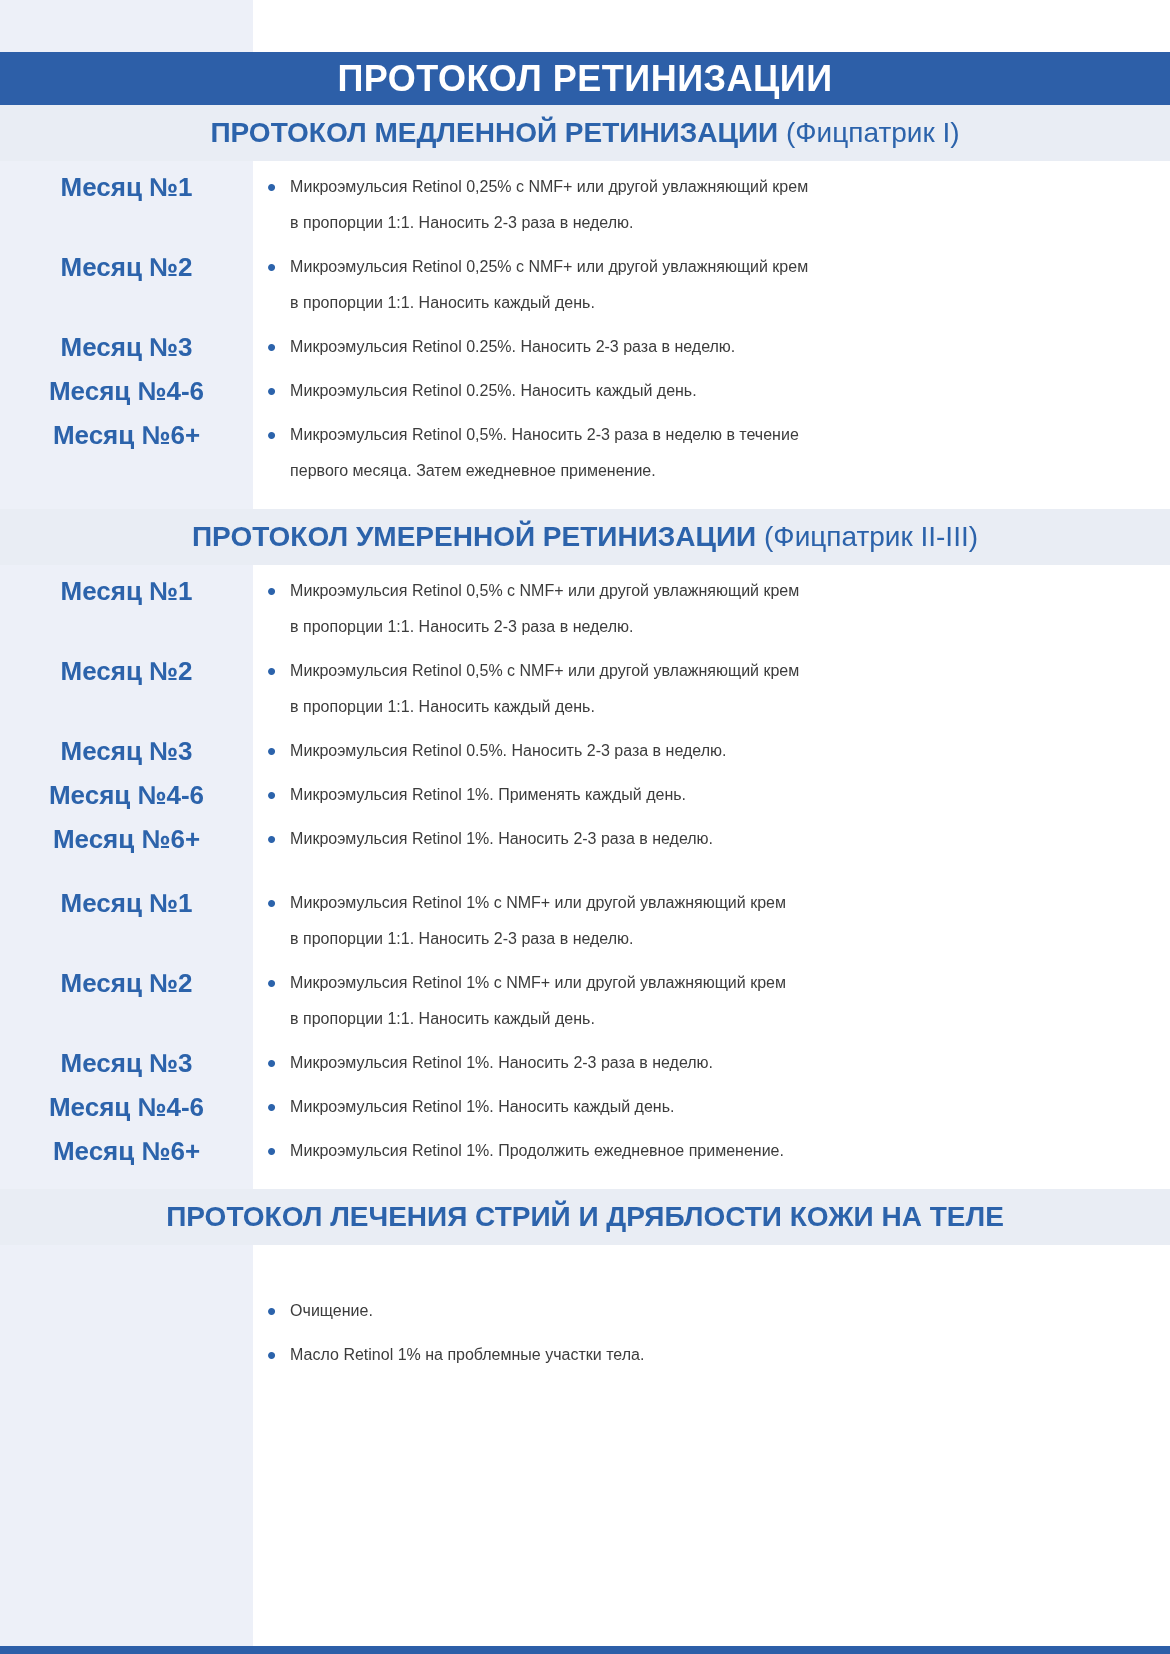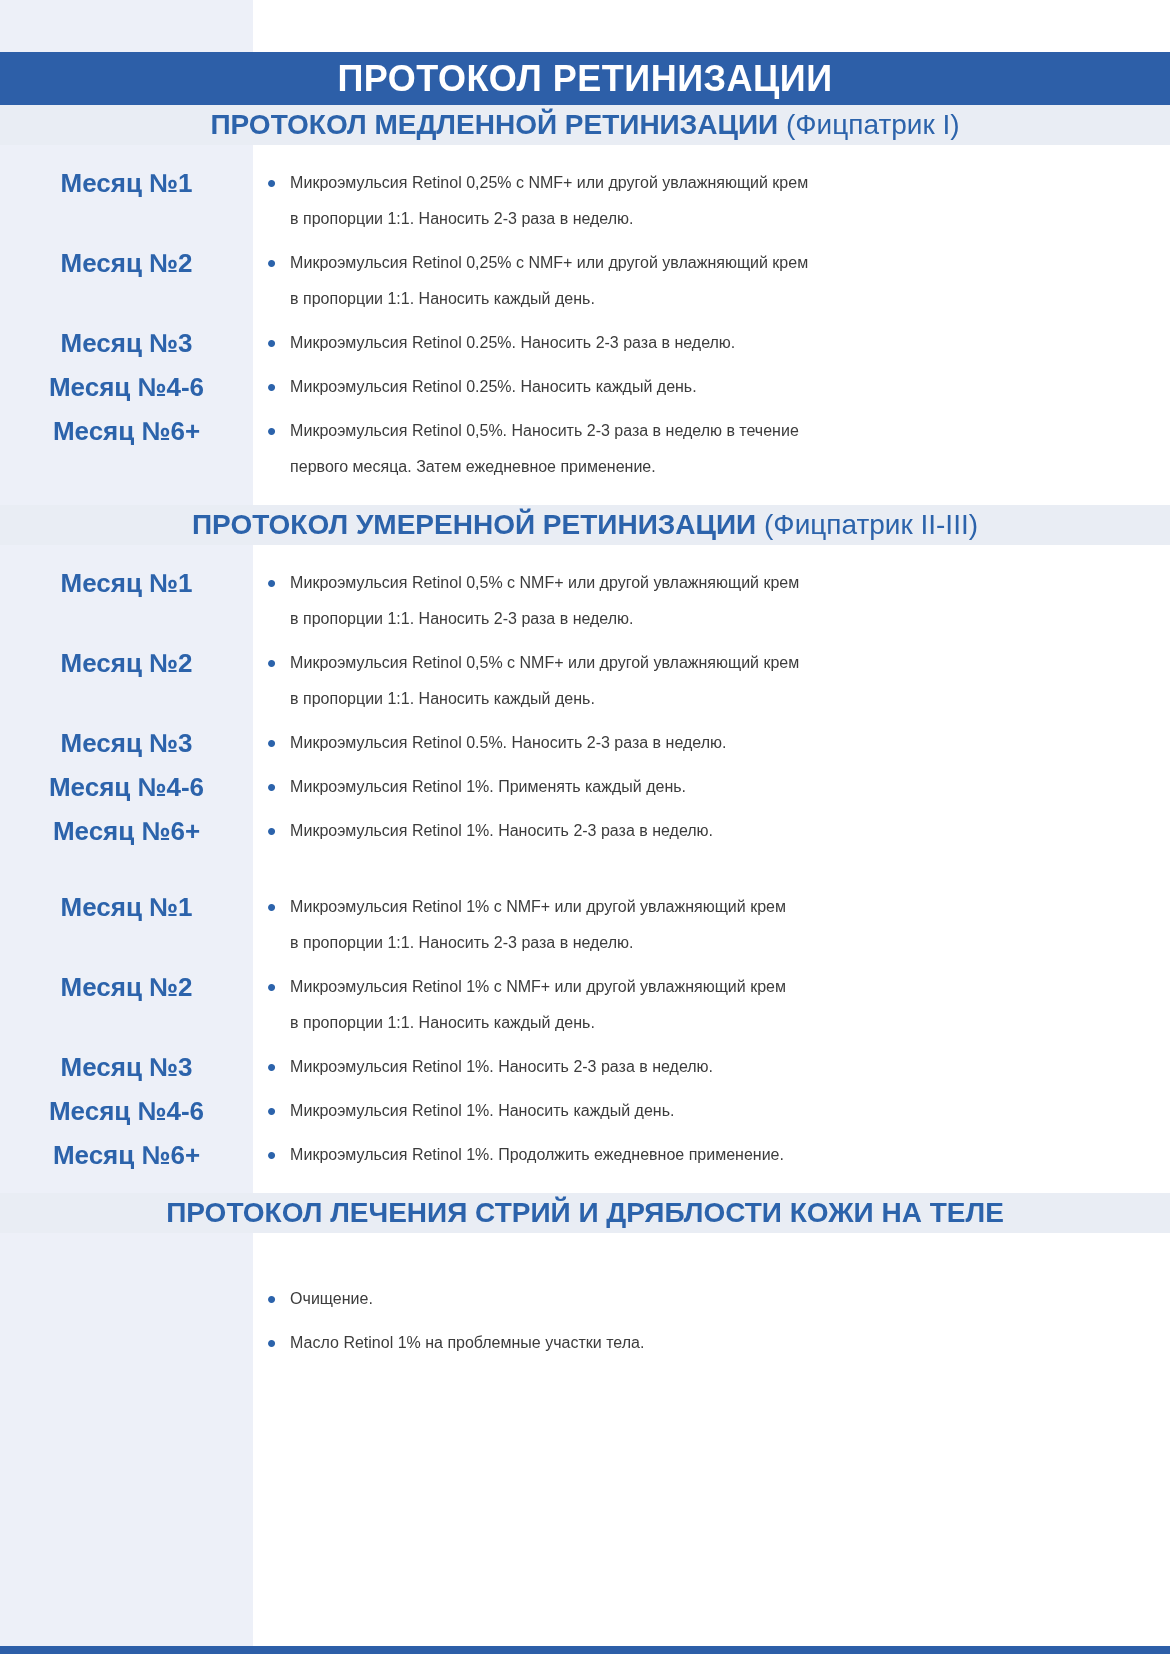--- a/index.html
+++ b/index.html
@@ -18,27 +18,27 @@
   .content{position:relative;z-index:1;}
   .top-spacer{height:52px;}
   .topbar{
     height:53px;background:#2d5fa8;
     display:flex;align-items:center;justify-content:center;
   }
   .topbar h1{
     margin:0;color:#ffffff;font-size:36px;font-weight:bold;letter-spacing:.5px;
   }
   .band{
-    height:40px;background:#e9edf4;
+    height:56px;background:#e9edf4;
     display:flex;align-items:center;justify-content:center;
     font-size:28px;color:#2c63ab;white-space:pre;
   }
   .band .t{font-weight:bold;}
   .band .s{font-weight:normal;}
-  .sec-rows{padding:20px 0 12px 0;}
+  .sec-rows{padding:8px 0 12px 0;}
   .sec-rows.last{padding-top:48px;}
   .row{display:flex;margin-bottom:8px;}
   .row-label{
     flex:0 0 253px;width:253px;
     text-align:center;
     font-weight:bold;color:#2c63ab;
     font-size:26px;line-height:36px;
   }
   .row-text{
     flex:1;display:flex;align-items:flex-start;

